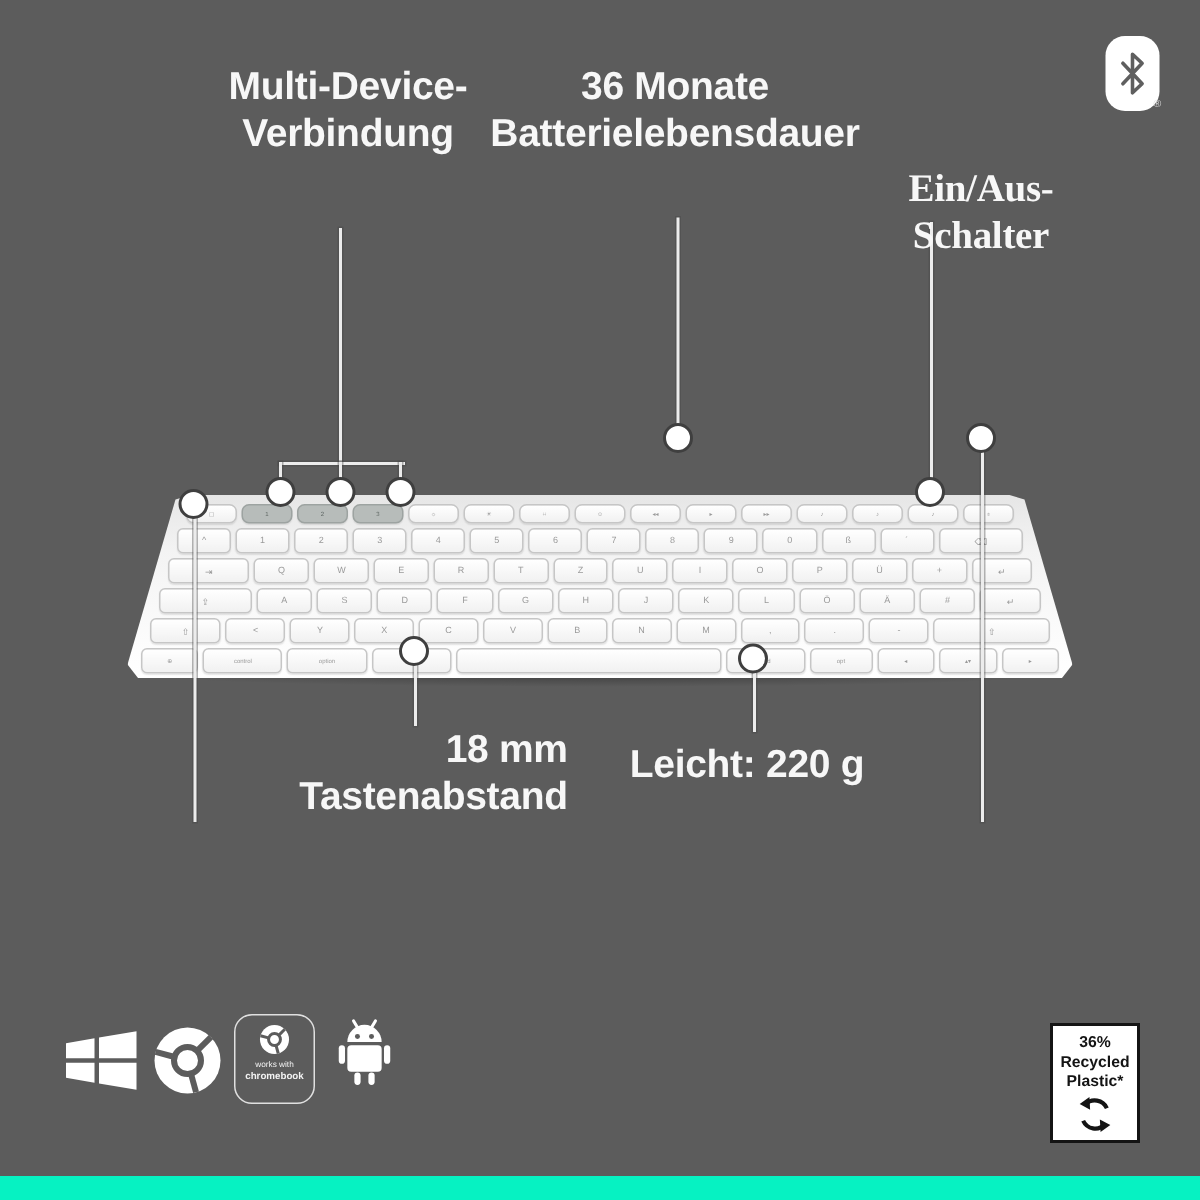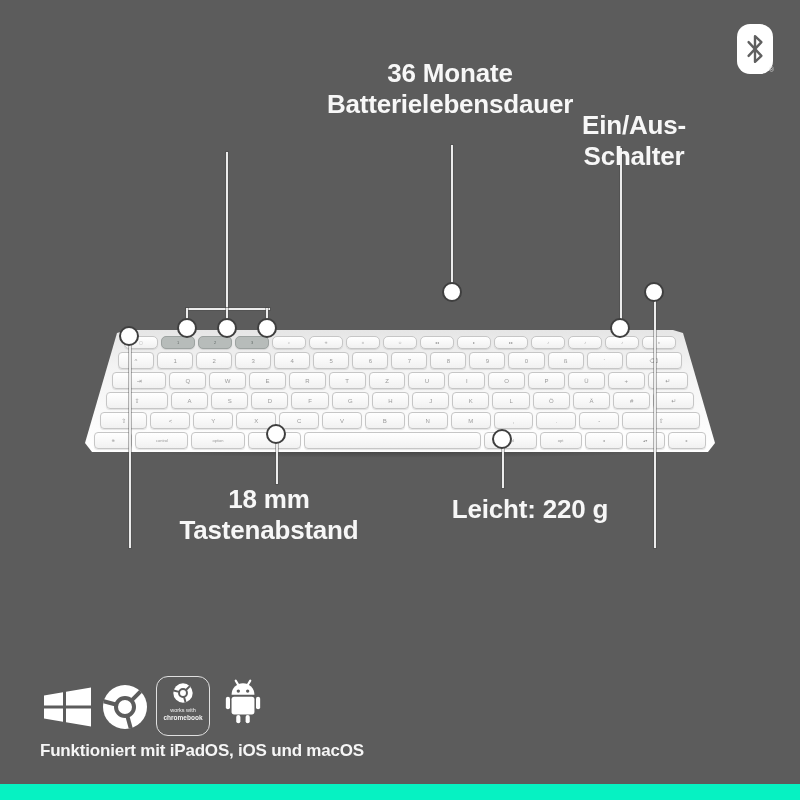--- a/index.html
+++ b/index.html
@@ -71,26 +71,28 @@
 
 <div class="stage">
 
   <div class="bt-badge">
     <svg width="22" height="32" viewBox="0 0 24 34">
       <path d="M5 9.5 L19 24.5 L12 31 V3 L19 9.5 L5 24.5" fill="none" stroke="#5f5f5f" stroke-width="2.6" stroke-linejoin="round" stroke-linecap="round"></path>
     </svg>
   </div>
   <div class="bt-reg">®</div>
 
-  <div class="cl-label" style="left:450px;top:42px;margin-top:16px;">36 Monate
+  <div class="cl-label" style="left:232px;top:42px;">Multi-Device-
+Verbindung</div>
+  <div class="cl-label" style="left:450px;top:42px;">36 Monate
 Batterielebensdauer</div>
-  <div class="cl-label" style="left:634px;top:110px;">Ein/Aus-Schalter</div>
-  <div class="cl-label" style="left:269px;top:484px;">18 mm
+  <div class="cl-label" style="left:654px;top:110px;font-family:Liberation Serif, serif;">Ein/Aus-Schalter</div>
+  <div class="cl-label" style="left:289px;top:484px;text-align:right;">18 mm
 Tastenabstand</div>
-  <div class="cl-label" style="left:530px;top:494px;">Leicht: 220 g</div>
+  <div class="cl-label" style="left:498px;top:494px;">Leicht: 220 g</div>
 
   <div class="cl-line" style="left:226px;top:152px;height:156px;"></div>
   <div class="cl-hline" style="left:186px;top:308px;width:84px;"></div>
   <div class="cl-line" style="left:186px;top:308px;height:12px;"></div>
   <div class="cl-line" style="left:226px;top:308px;height:12px;"></div>
   <div class="cl-line" style="left:266px;top:308px;height:12px;"></div>
   <div class="cl-line" style="left:451px;top:145px;height:140px;"></div>
   <div class="cl-line" style="left:620px;top:148px;height:172px;"></div>
   <div class="cl-line" style="left:654px;top:300px;height:248px;"></div>
   <div class="cl-line" style="left:502px;top:447px;height:41px;"></div>
@@ -232,17 +234,27 @@
     <line x1="31" y1="3.5" x2="28" y2="8.5" stroke="#fff" stroke-width="2" stroke-linecap="round"></line>
     <path fill="#fff" d="M13 17 a11 11 0 0 1 22 0 z"></path>
     <circle cx="19.5" cy="13.5" r="1.6" fill="#5c5c5c"></circle>
     <circle cx="28.5" cy="13.5" r="1.6" fill="#5c5c5c"></circle>
     <rect x="13" y="19" width="22" height="17" rx="2.5" fill="#fff"></rect>
     <rect x="7.5" y="19" width="4" height="12" rx="2" fill="#fff"></rect>
     <rect x="36.5" y="19" width="4" height="12" rx="2" fill="#fff"></rect>
     <rect x="17.5" y="36.5" width="4" height="8" rx="2" fill="#fff"></rect>
     <rect x="26.5" y="36.5" width="4" height="8" rx="2" fill="#fff"></rect>
   </svg>
-  <div class="compat-text">Funktioniert mit iPadOS, iOS und macOS</div>
-
+
+  <div class="rc-badge">
+    <div class="rc-text">36%
+Recycled
+Plastic*</div>
+    <svg class="rc-icon" width="26" height="26" viewBox="0 0 28 28">
+      <path d="M22.5 9.5 A 9.5 9.5 0 0 0 7 6.8" fill="none" stroke="#141414" stroke-width="3"></path>
+      <polygon points="10,1.5 3,6.5 10.5,10.5" fill="#141414"></polygon>
+      <path d="M5.5 18.5 A 9.5 9.5 0 0 0 21 21.2" fill="none" stroke="#141414" stroke-width="3"></path>
+      <polygon points="18,26.5 25,21.5 17.5,17.5" fill="#141414"></polygon>
+    </svg>
+  </div>
 
   <div class="accent-bar"></div>
 </div>
 
 </body></html>

